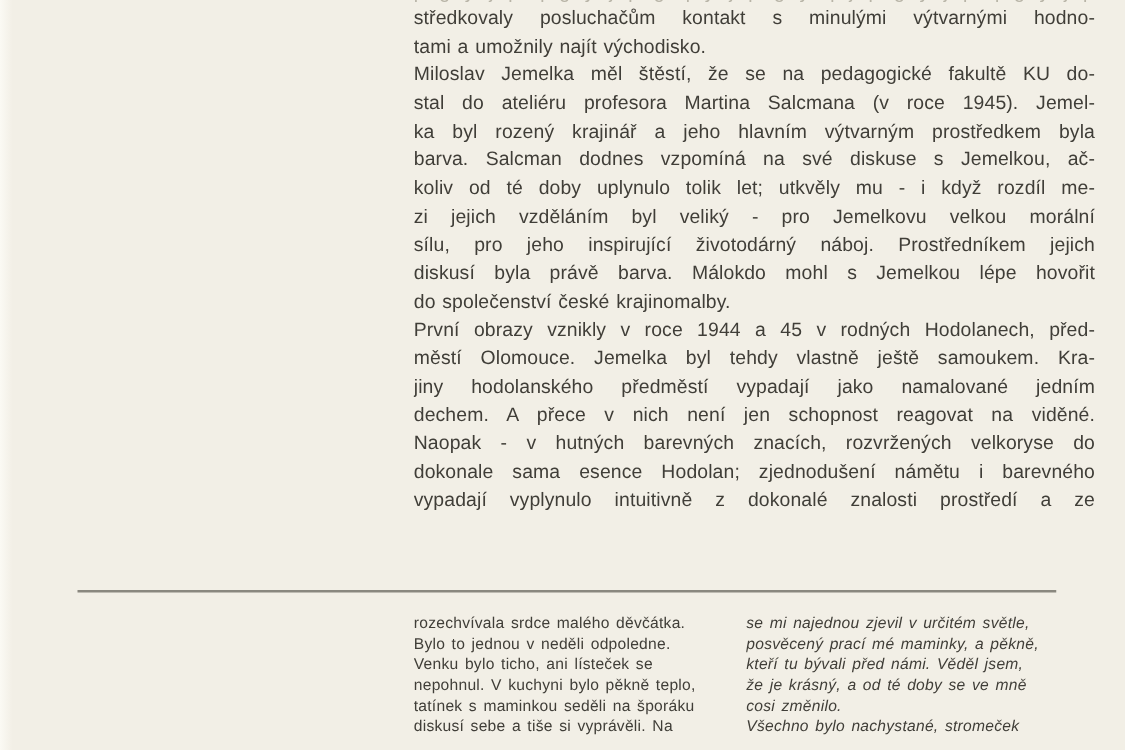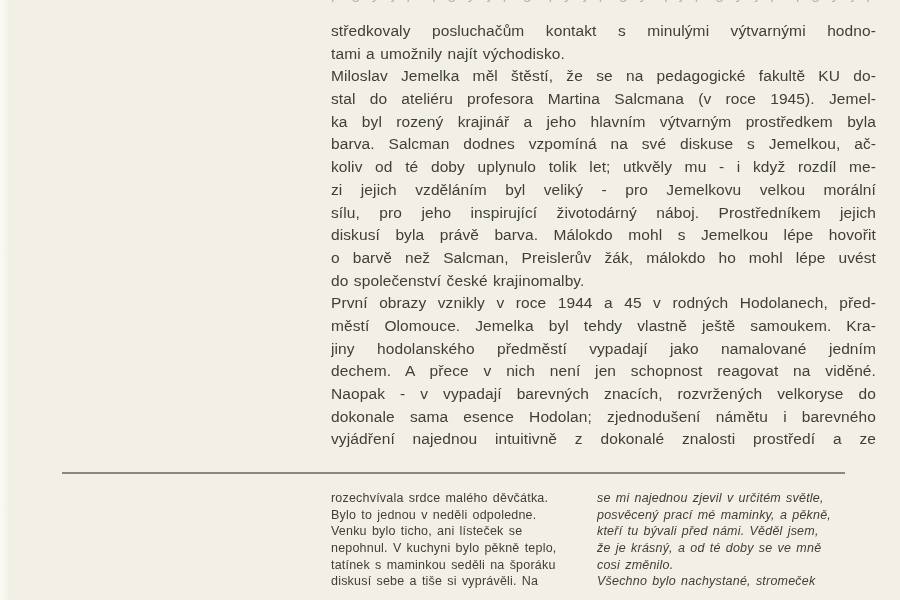--- a/index.html
+++ b/index.html
@@ -45,21 +45,21 @@
     color: var(--fragment-ink);
     text-align: justify;
     text-align-last: justify;
     letter-spacing: 1px;
     opacity: 0.8;
   }
 
   
   .main-block {
     position: absolute;
-    left: 331px; top: 20px;
+    left: 331px; top: 4px;
     width: 545px;
     color: var(--ink);
     font-size: 15.5px;
     line-height: 22.7px;
     letter-spacing: 0.1px;
     word-spacing: 1px;
   }
   .main-block .line {
     height: 22.7px;
     overflow: hidden;
@@ -112,29 +112,28 @@
       <div class="line">středkovaly posluchačům kontakt s minulými výtvarnými hodno-</div>
       <div class="line line-end">tami a umožnily najít východisko.</div>
       <div class="line">Miloslav Jemelka měl štěstí, že se na pedagogické fakultě KU do-</div>
       <div class="line">stal do ateliéru profesora Martina Salcmana (v roce 1945). Jemel-</div>
       <div class="line">ka byl rozený krajinář a jeho hlavním výtvarným prostředkem byla</div>
       <div class="line">barva. Salcman dodnes vzpomíná na své diskuse s Jemelkou, ač-</div>
       <div class="line">koliv od té doby uplynulo tolik let; utkvěly mu - i když rozdíl me-</div>
       <div class="line">zi jejich vzděláním byl veliký - pro Jemelkovu velkou morální</div>
       <div class="line">sílu, pro jeho inspirující životodárný náboj. Prostředníkem jejich</div>
       <div class="line">diskusí byla právě barva. Málokdo mohl s Jemelkou lépe hovořit</div>
-      <div class="line">o barvě než Salcman, Preislerův žák, málokdo ho mohl lépe uvést</div>
       <div class="line line-end">do společenství české krajinomalby.</div>
       <div class="line">První obrazy vznikly v roce 1944 a 45 v rodných Hodolanech, před-</div>
       <div class="line">městí Olomouce. Jemelka byl tehdy vlastně ještě samoukem. Kra-</div>
       <div class="line">jiny hodolanského předměstí vypadají jako namalované jedním</div>
       <div class="line">dechem. A přece v nich není jen schopnost reagovat na viděné.</div>
-      <div class="line">Naopak - v vypadají barevných znacích, rozvržených velkoryse do</div>
+      <div class="line">Naopak - v hutných barevných znacích, rozvržených velkoryse do</div>
       <div class="line">dokonale sama esence Hodolan; zjednodušení námětu i barevného</div>
-      <div class="line">vyjádření najednou intuitivně z dokonalé znalosti prostředí a ze</div>
+      <div class="line">vypadají vyplynulo intuitivně z dokonalé znalosti prostředí a ze</div>
     </div>
 
   <div class="rule"></div>
 
   <div class="fn fn-left">
       <div class="line">rozechvívala srdce malého děvčátka.</div>
       <div class="line">Bylo to jednou v neděli odpoledne.</div>
       <div class="line">Venku bylo ticho, ani lísteček se</div>
       <div class="line">nepohnul. V kuchyni bylo pěkně teplo,</div>
       <div class="line">tatínek s maminkou seděli na šporáku</div>

